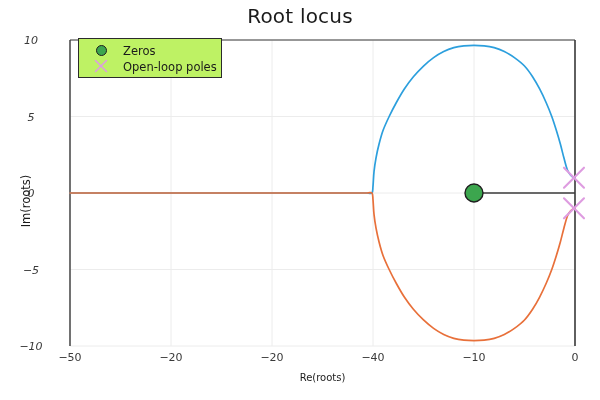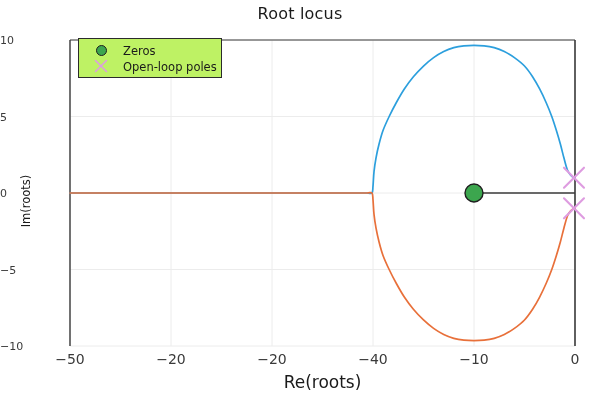--- a/index.html
+++ b/index.html
@@ -19,61 +19,62 @@
     left: 0; top: 0;
     width: 600px;
     height: 400px;
   }
   .title {
     position: absolute;
     left: 0;
     top: 4px;
     width: 600px;
     text-align: center;
-    font-size: 16px;
+    font-size: 20px;
     color: #1a1a1a;
     letter-spacing: 0.2px;
   }
   .ylabel {
     position: absolute;
     left: -44px;
     top: 194px;
     width: 140px;
     text-align: center;
     font-size: 11.5px;
     color: #1a1a1a;
     transform: rotate(-90deg);
     transform-origin: 50% 50%;
   }
   .xlabel {
     position: absolute;
     left: 70px;
     top: 372px;
     width: 505px;
     text-align: center;
-    font-size: 17px;
+    font-size: 10px;
     color: #1a1a1a;
   }
   .xtick {
     position: absolute;
     top: 351px;
-    font-size: 14px;
+    font-size: 11px;
     color: #3a3a3a;
     transform: translateX(-50%);
     white-space: nowrap;
   }
   .ytick {
     position: absolute;
     left: 0;
     width: 62px;
-    text-align: left;
+    text-align: center;
     font-size: 11px;
     color: #3a3a3a;
     transform: translateY(-50%);
     white-space: nowrap;
+    font-style: italic;
   }
   .legend-box {
     position: absolute;
     left: 78px;
     top: 38px;
     width: 144px;
     height: 40px;
     border: 1.2px solid #2b2b2b;
     background: #bef264;
     box-sizing: border-box;

